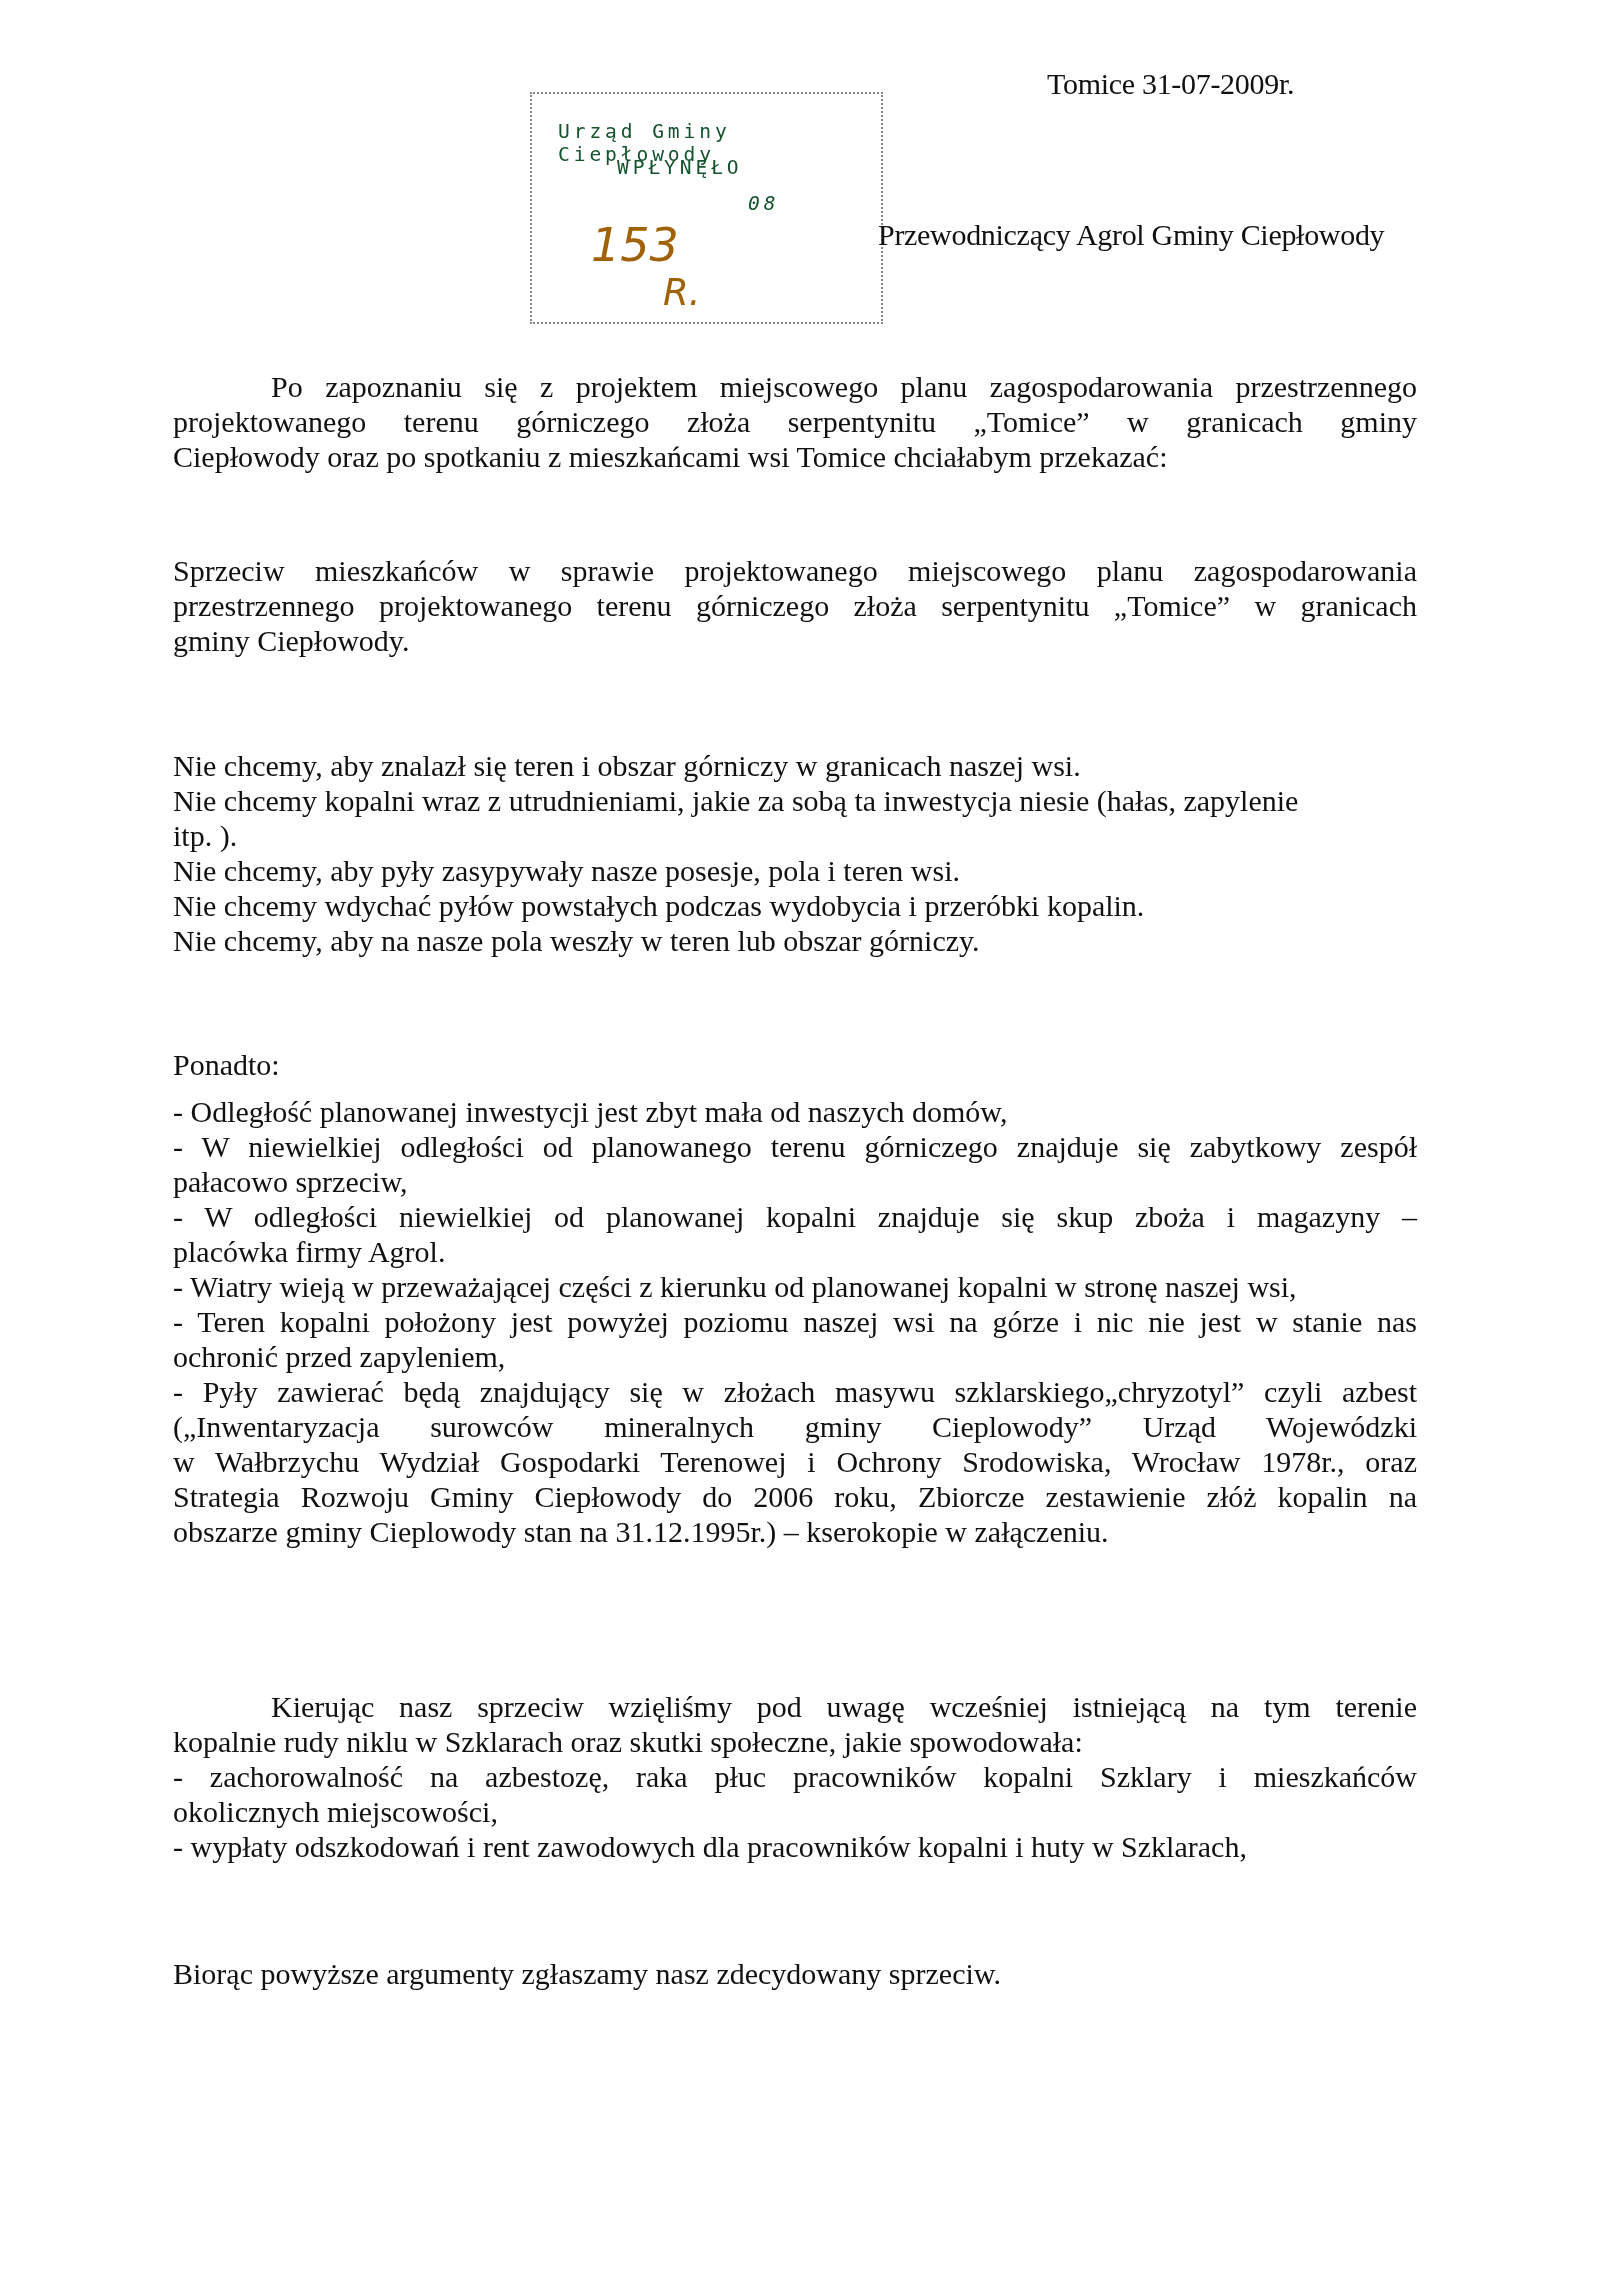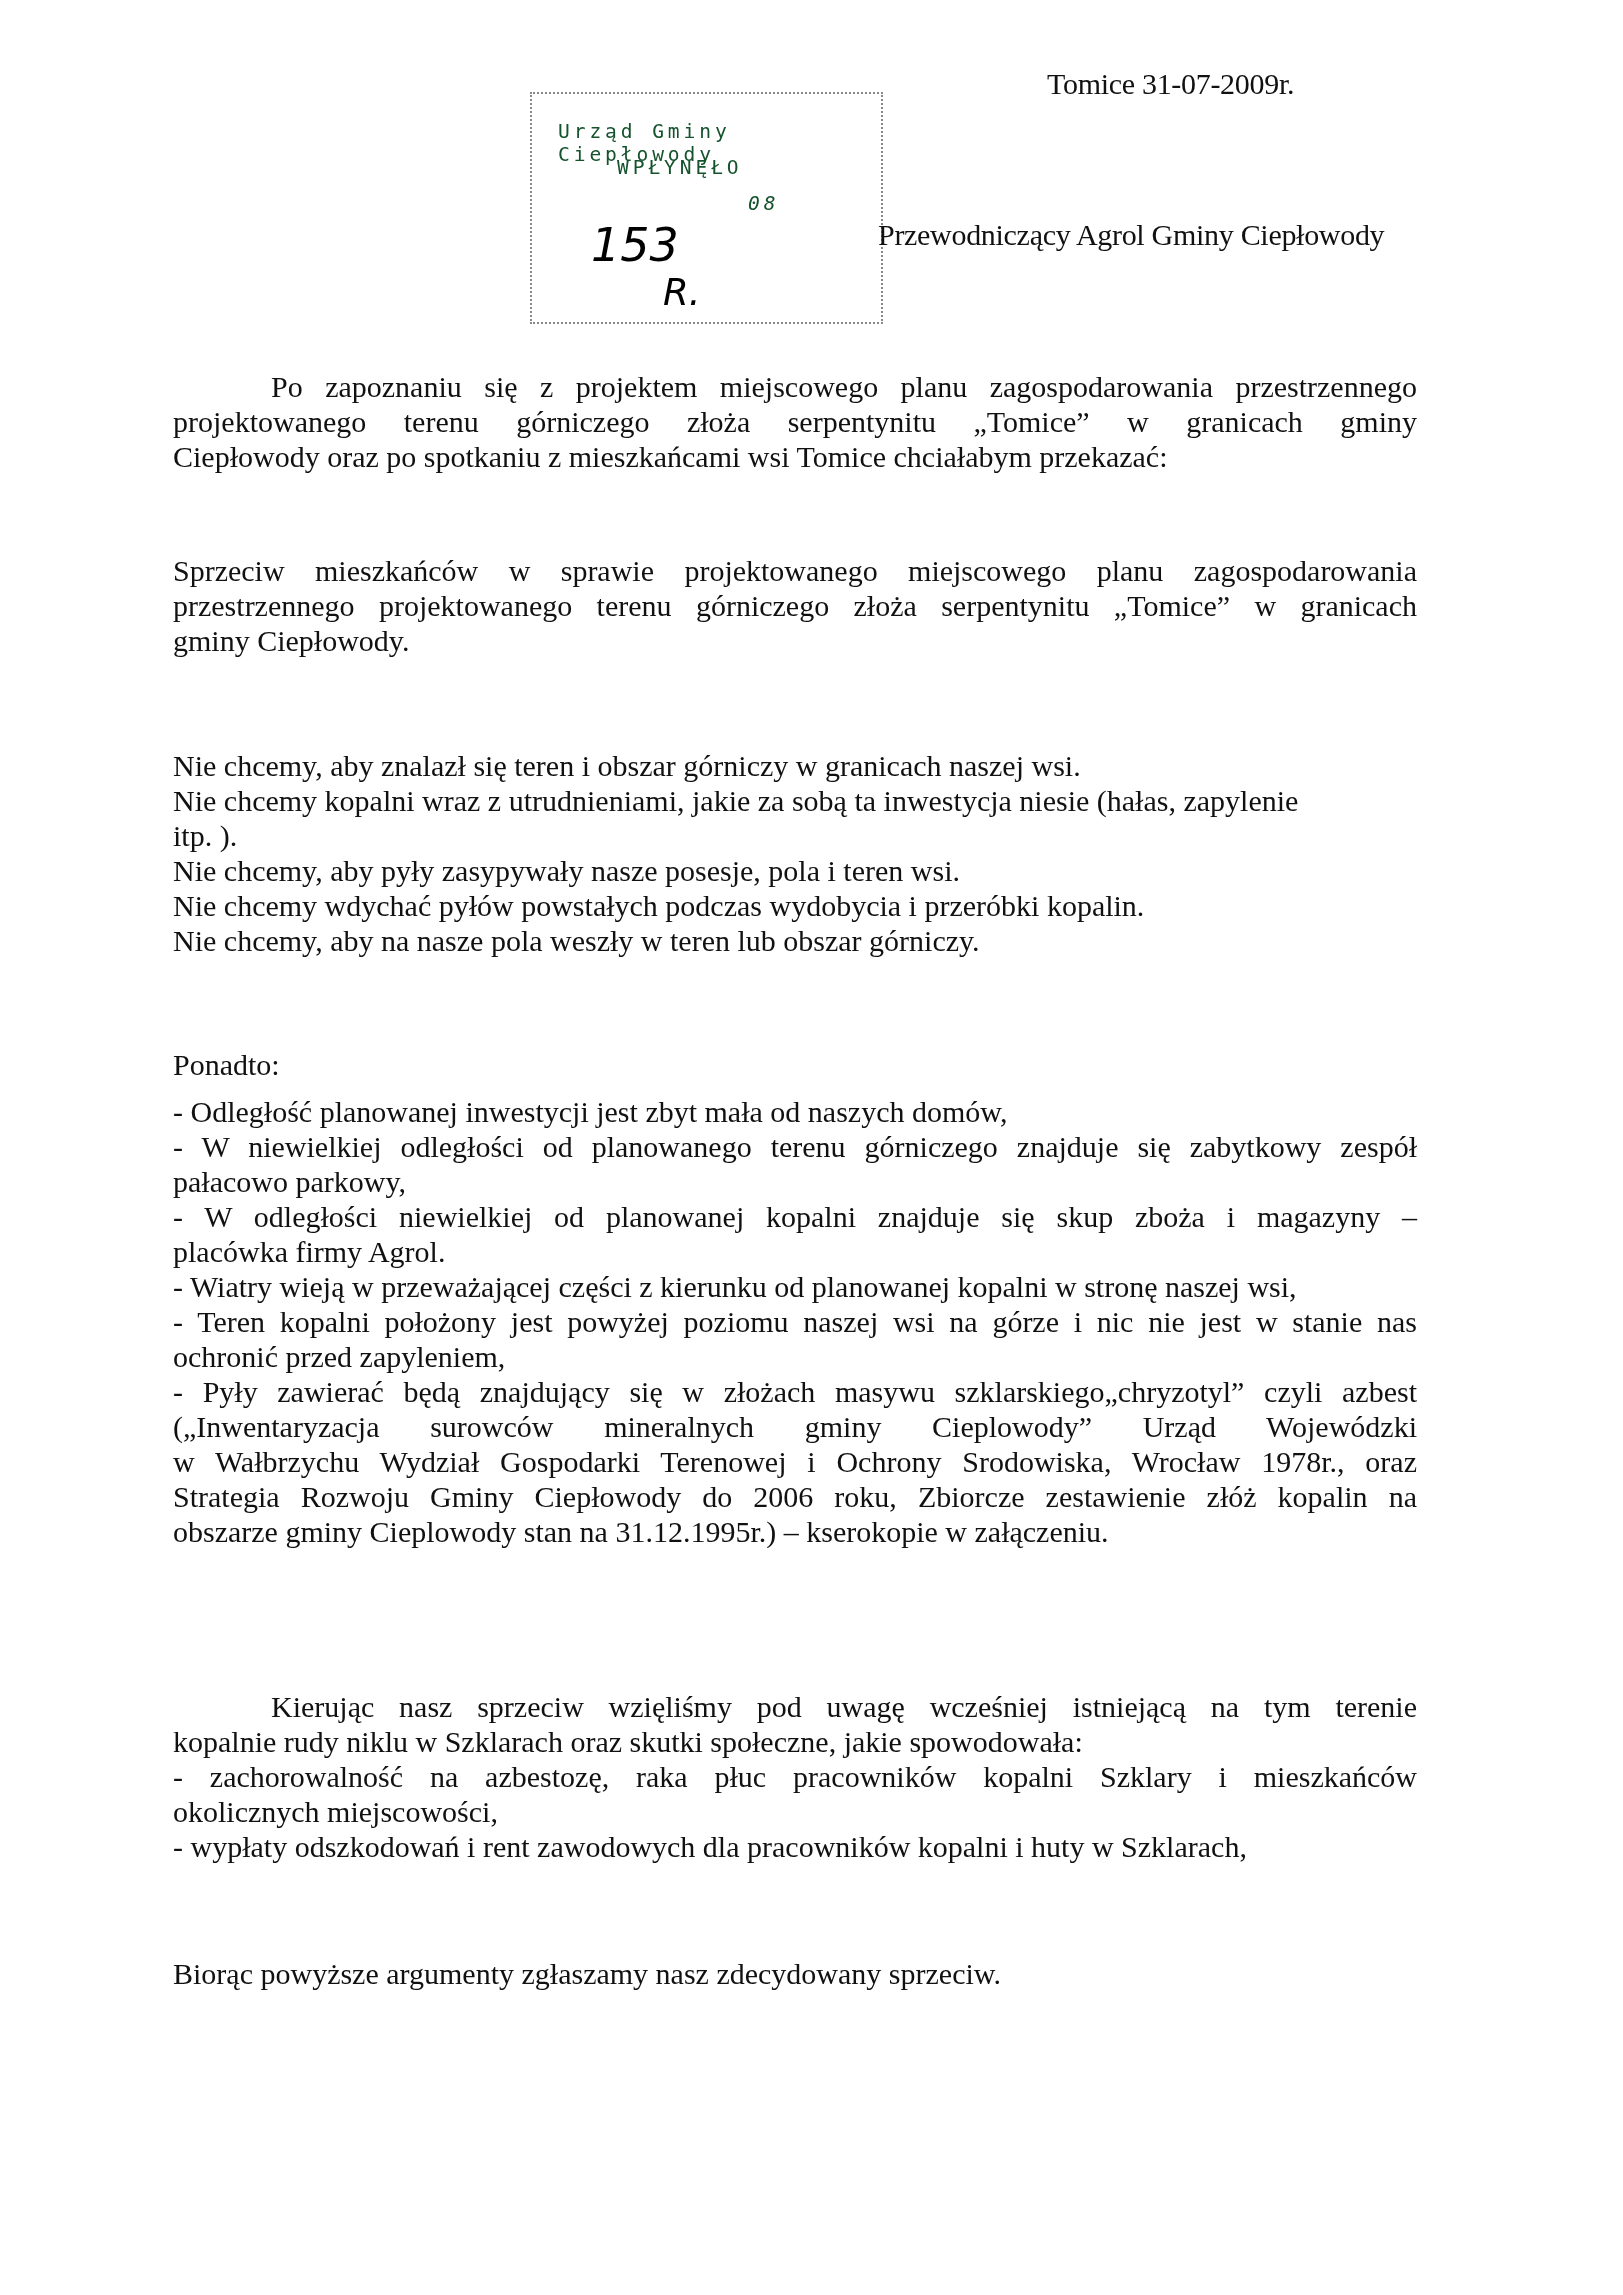--- a/index.html
+++ b/index.html
@@ -10,21 +10,21 @@
   .sender { left: 173px; top: 65px; }
   .sender div { line-height: 38px; }
   .date { left: 1047px; top: 65px; }
   .recipient { left: 878px; top: 216px; }
   .block { position: absolute; left: 173px; width: 1244px; font-size: 30px; line-height: 35px; text-align: justify; }
   .block .line { display: block; white-space: nowrap; }
   .block .line.just { text-align-last: justify; text-align: justify; white-space: normal; }
   .indent { padding-left: 98px; }
   .stamp { position: absolute; left: 530px; top: 92px; width: 353px; height: 232px;
            border: 2px dotted #888; box-sizing: border-box; }
-  .stamp .hand { position: absolute; font-family: "DejaVu Sans", sans-serif; color: #000000; }
+  .stamp .hand { position: absolute; font-family: "DejaVu Sans", sans-serif; color: #a16207; }
   .stamp .faint { position: absolute; color: #14532d; font-size: 19.6px; letter-spacing: 3.9px; font-family: "DejaVu Sans Mono", monospace; }
 </style>
 </head>
 <body>
 
 <div class="page">
 
 
   <div class="txt date">Tomice 31-07-2009r.</div>
 
@@ -59,21 +59,21 @@
     <span class="line">Nie chcemy, aby na nasze pola weszły w teren lub obszar górniczy.</span>
   </div>
 
   <div class="block" style="top:1047px;">
     <span class="line">Ponadto:</span>
   </div>
 
   <div class="block" style="top:1094px;">
     <span class="line">- Odległość planowanej inwestycji jest zbyt mała od naszych domów,</span>
     <span class="line just">- W niewielkiej odległości od planowanego terenu górniczego znajduje się zabytkowy zespół</span>
-    <span class="line">pałacowo parkowy,</span>
+    <span class="line">pałacowo sprzeciw,</span>
     <span class="line just">- W odległości niewielkiej od planowanej kopalni znajduje się skup zboża i magazyny –</span>
     <span class="line">placówka firmy Agrol.</span>
     <span class="line">- Wiatry wieją w przeważającej części z kierunku od planowanej kopalni w stronę naszej wsi,</span>
     <span class="line just">- Teren kopalni położony jest powyżej poziomu naszej wsi na górze i nic nie jest w stanie nas</span>
     <span class="line">ochronić przed zapyleniem,</span>
     <span class="line just">- Pyły zawierać będą znajdujący się w złożach masywu szklarskiego„chryzotyl” czyli azbest</span>
     <span class="line just">(„Inwentaryzacja surowców mineralnych gminy Cieplowody” Urząd Wojewódzki</span>
     <span class="line just">w Wałbrzychu Wydział Gospodarki Terenowej i Ochrony Srodowiska, Wrocław 1978r., oraz</span>
     <span class="line just">Strategia Rozwoju Gminy Ciepłowody do 2006 roku, Zbiorcze zestawienie złóż kopalin na</span>
     <span class="line">obszarze gminy Cieplowody stan na 31.12.1995r.) – kserokopie w załączeniu.</span>

